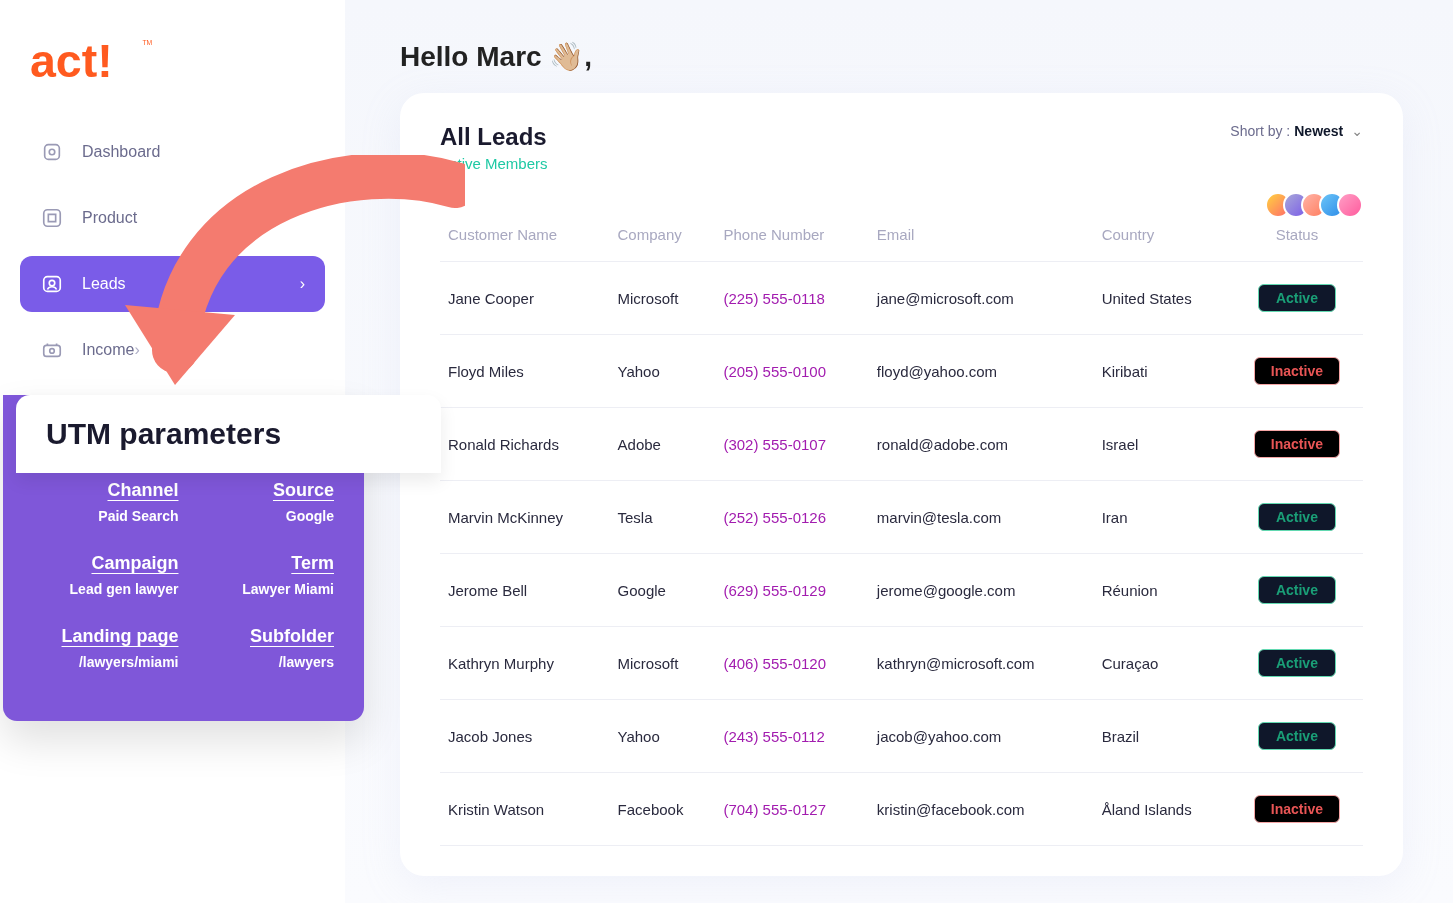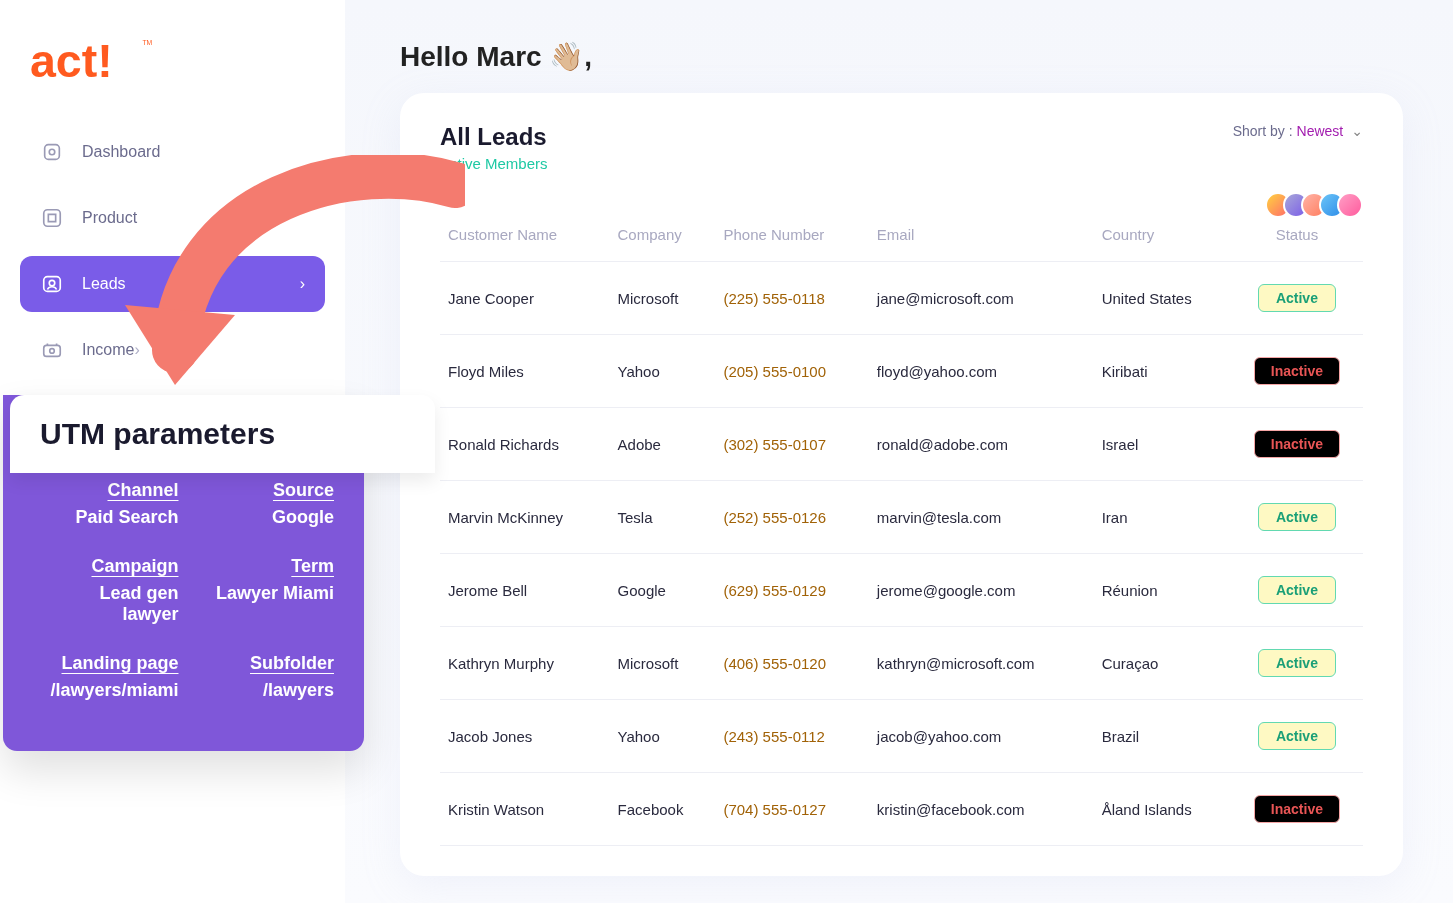--- a/index.html
+++ b/index.html
@@ -21,48 +21,48 @@
   .greeting { font-size: 28px; font-weight: 700; color: #222; margin-bottom: 20px; }
   
   .card { background: #fff; border-radius: 24px; padding: 30px 40px 30px 40px; box-shadow: 0 10px 40px rgba(180,190,230,.15); }
   .card-head { display: flex; align-items: flex-start; justify-content: space-between; }
   .title-area h2 { font-size: 24px; font-weight: 800; color:#1a1a2e; }
   .subtitle { color: #1ec9a4; font-size: 15px; margin-top: 4px; font-weight:500; }
   .controls { display:flex; align-items:center; gap:20px; }
   .search { display:flex; align-items:center; background:#f7f8fc; border-radius:10px; padding:10px 16px; width:205px; }
   .search input { border:none; background:transparent; outline:none; font-size:14px; margin-left:10px; color:#555; width:100%; }
   .sort { display:flex; align-items:center; font-size:14px; color:#6b6b8d; cursor:pointer; }
-  .sort .strong { font-weight:400; color:#a21caf; margin-left:4px; }
+  .sort .strong { font-weight:700; color:#0f172a; margin-left:4px; }
   .sort .chev { margin-left:8px; color:#888; }
   
   .avatars { display:flex; justify-content:flex-end; margin-top:20px; margin-bottom:-6px; }
   .avatar { width:26px; height:26px; border-radius:50%; border:2px solid #fff; margin-left:-8px; }
   .av1 { background: linear-gradient(135deg,#ffd23f,#ff6b6b); }
   .av2 { background: linear-gradient(135deg,#a8a8d8,#7a5ce8); }
   .av3 { background: linear-gradient(135deg,#ffb3a7,#ff7e5f); }
   .av4 { background: linear-gradient(135deg,#6bc5f8,#2e8ce8); }
   .av5 { background: linear-gradient(135deg,#ff9ec5,#ff5c9e); }
   
   table { width:100%; border-collapse: collapse; }
   th { text-align:left; font-weight:500; color:#a8a8c0; font-size:15px; padding:14px 8px 18px; border-bottom:1px solid #edeef4; }
   th:last-child { text-align:center; }
   td { padding: 22px 8px; border-bottom:1px solid #edeef4; color:#2a2a3e; font-size:15px; font-weight:500; }
-  td.phone { color:#a16207; }
+  td.phone { color:#a21caf; }
   td.status-cell { text-align:center; }
   .badge { display:inline-block; min-width:78px; padding:5px 16px; border-radius:6px; font-weight:600; font-size:14px; border:1px solid; }
-  .badge.active { background:#fef9c3; color:#1a9f77; border-color:#62d9b1; }
+  .badge.active { background:#0f172a; color:#1a9f77; border-color:#62d9b1; }
   .badge.inactive { background:#000000; color:#e85555; border-color:#f5a5a5; }
   
   
   .utm-overlay { position:absolute; left:3px; top:395px; width:361px; background:#7f57d9; border-radius:0 0 14px 14px; padding: 85px 30px 50px 40px; box-shadow: 0 20px 40px rgba(0,0,0,.12); z-index:5;text-align:right; }
-  .utm-heading-box { position:absolute; left:10px; top:395px; background:#fff; border-radius:14px 14px 0 0; padding:22px 30px; width:425px; z-index:6; box-shadow: 0 8px 18px rgba(0,0,0,.08); }
+  .utm-heading-box { position:absolute; left:16px; top:395px; background:#fff; border-radius:14px 14px 0 0; padding:22px 30px; width:425px; z-index:6; box-shadow: 0 8px 18px rgba(0,0,0,.08); }
   .utm-heading-box h3 { font-size:30px; font-weight:800; color:#1a1a2e; }
   .utm-grid { display:grid; grid-template-columns: 1fr 1fr; gap:28px 20px; }
   .utm-item .utm-label { color:#fff; font-size:18px; font-weight:700; text-decoration:underline; text-underline-offset:4px; display:block; margin-bottom:6px; }
-  .utm-item .utm-value { color:#fff; font-size:18px; font-weight:800; }
+  .utm-item .utm-value { color:#fff; font-size:14px; font-weight:800; }
   
   
   .arrow-svg { position:absolute; left:95px; top:155px; width:370px; height:280px; z-index:10; pointer-events:none; }
   
   .icon svg { width:22px; height:22px; }
   .nav-item.active .icon svg { stroke:#fff; }
 </style>
 </head>
 <body>
 

